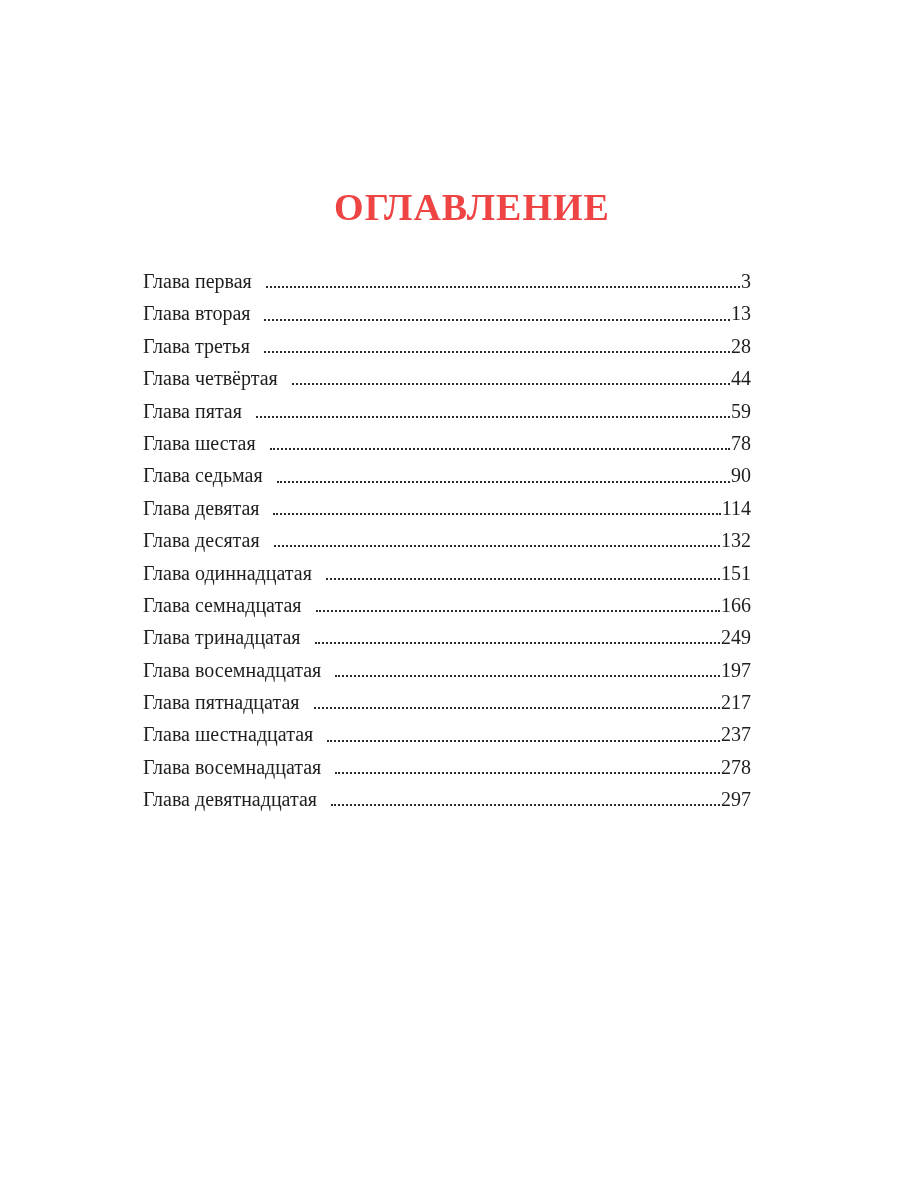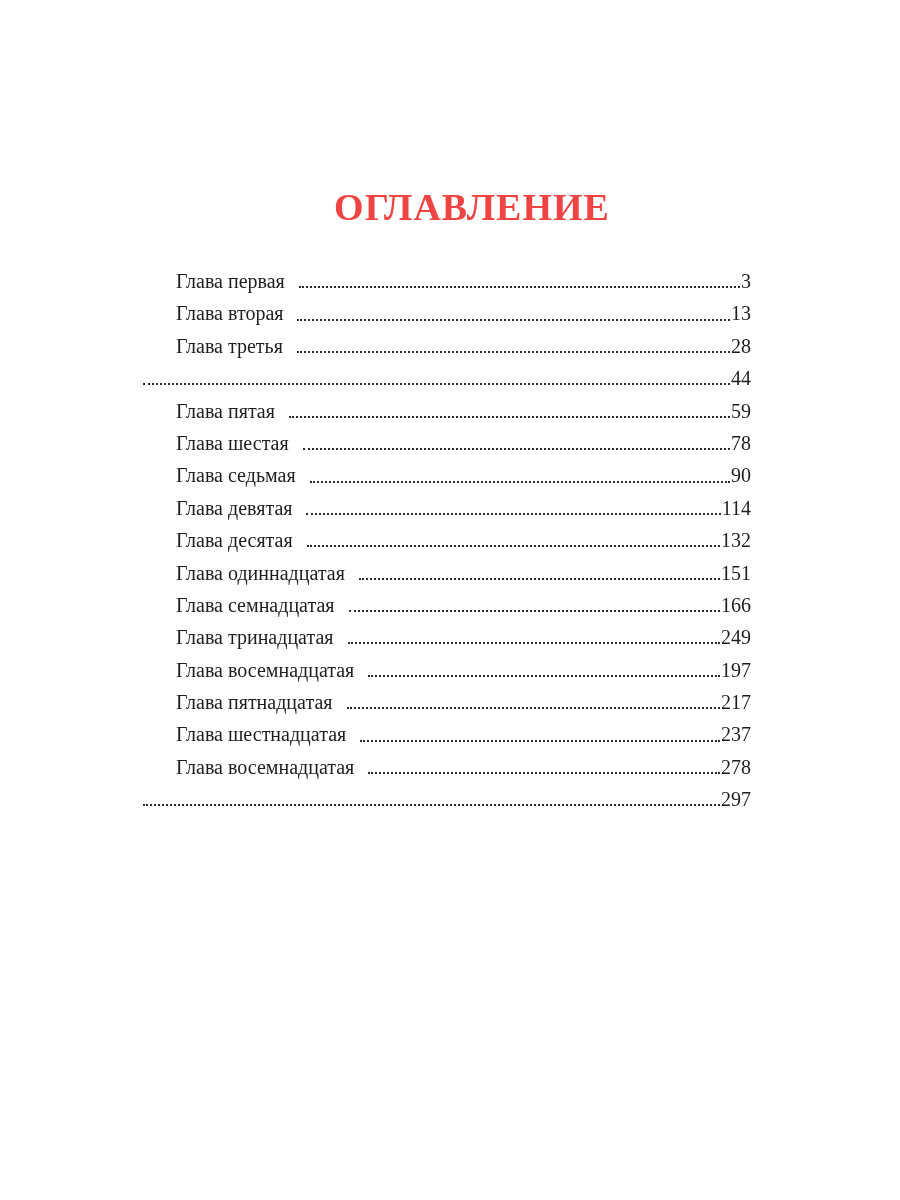--- a/index.html
+++ b/index.html
@@ -41,21 +41,20 @@
       display: flex;
       align-items: baseline;
       height: 32.4px;
       font-size: 20px;
       line-height: 32.4px;
     }
     .toc-label {
       white-space: nowrap;
       flex: 0 0 auto;
       padding-right: 14px;
-      margin-left: 33px;
     }
     .toc-leader {
       flex: 1 1 auto;
       overflow: hidden;
       white-space: nowrap;
       position: relative;
       height: 1em;
       align-self: center;
     }
     .toc-leader::before {
@@ -88,20 +87,21 @@
     <span class="toc-label">Глава вторая</span>
     <span class="toc-leader"></span>
     <span class="toc-page">13</span>
   </li>
   <li class="toc-row">
     <span class="toc-label">Глава третья</span>
     <span class="toc-leader"></span>
     <span class="toc-page">28</span>
   </li>
   <li class="toc-row">
+    <span class="toc-label">Глава четвёртая</span>
     <span class="toc-leader"></span>
     <span class="toc-page">44</span>
   </li>
   <li class="toc-row">
     <span class="toc-label">Глава пятая</span>
     <span class="toc-leader"></span>
     <span class="toc-page">59</span>
   </li>
   <li class="toc-row">
     <span class="toc-label">Глава шестая</span>
@@ -152,16 +152,17 @@
     <span class="toc-label">Глава шестнадцатая</span>
     <span class="toc-leader"></span>
     <span class="toc-page">237</span>
   </li>
   <li class="toc-row">
     <span class="toc-label">Глава восемнадцатая</span>
     <span class="toc-leader"></span>
     <span class="toc-page">278</span>
   </li>
   <li class="toc-row">
+    <span class="toc-label">Глава девятнадцатая</span>
     <span class="toc-leader"></span>
     <span class="toc-page">297</span>
   </li>
 </ul>
 
 </body></html>

